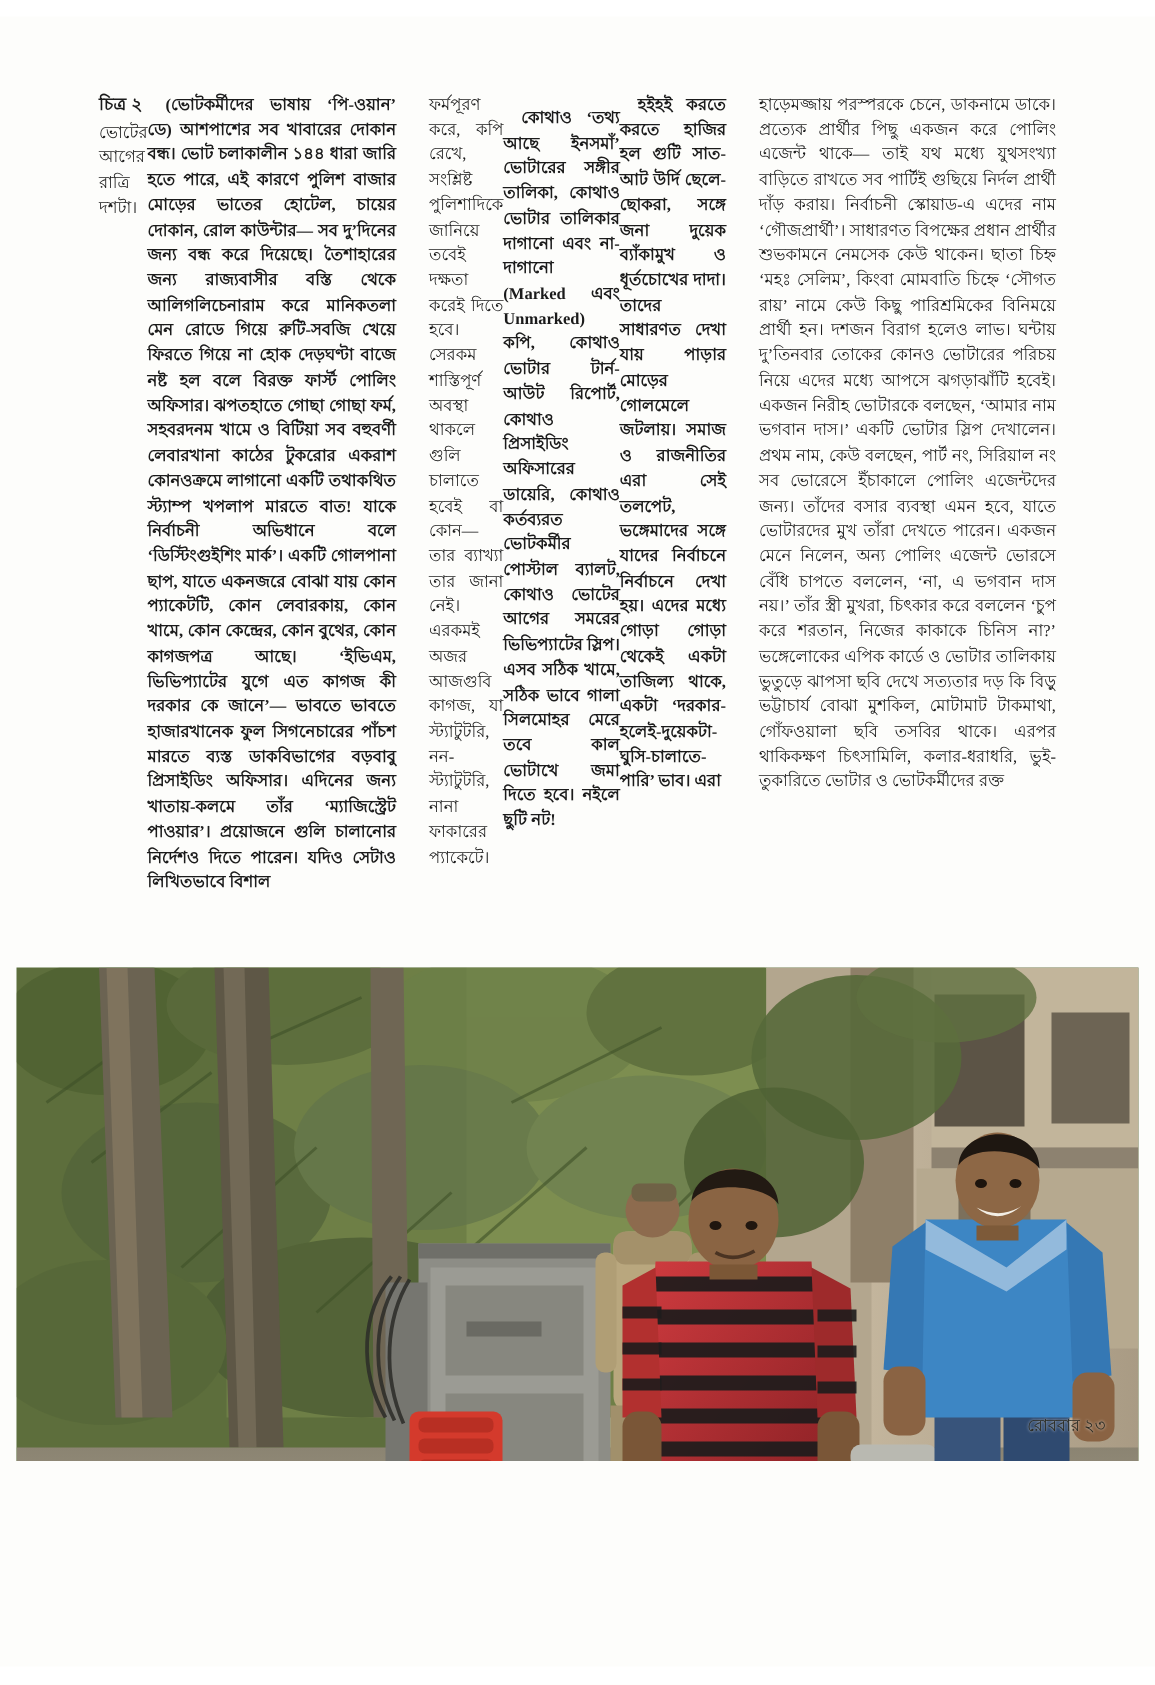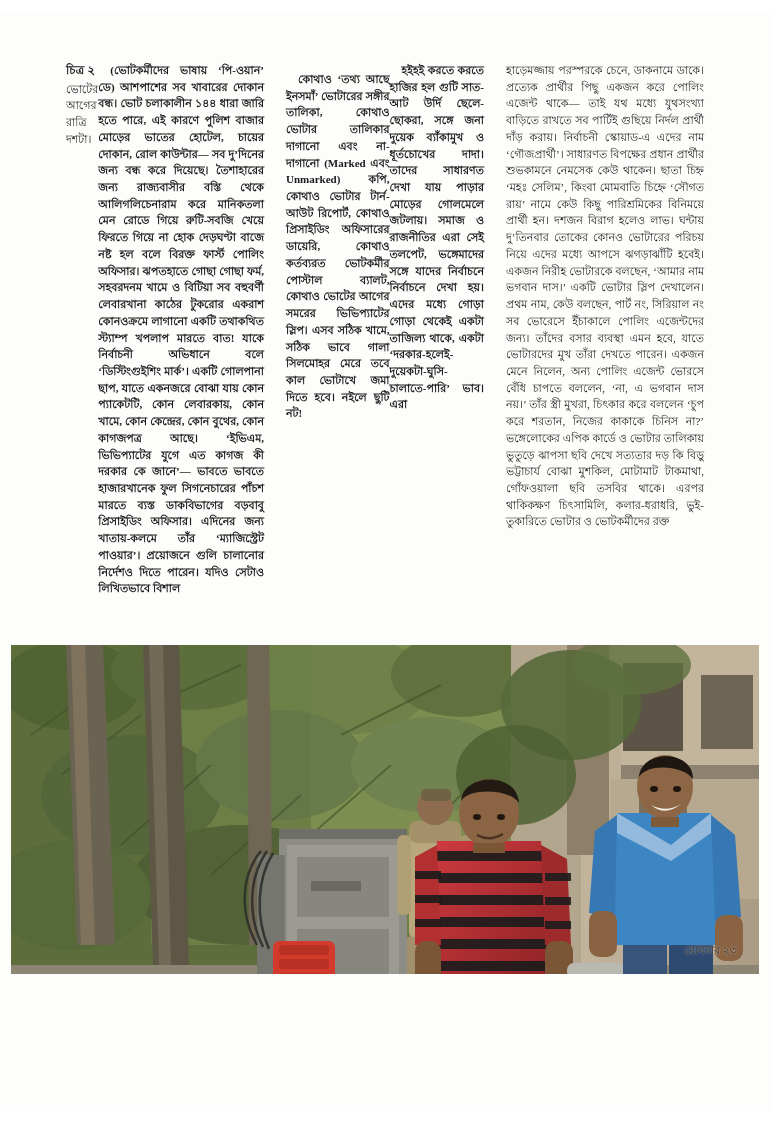--- a/index.html
+++ b/index.html
@@ -105,20 +105,21 @@
 
     <div class="column">
       <div class="block">
         <div class="fig-head">চিত্র ২</div>
         <div class="para first">ভোটের আগের রাত্রি দশটা।</div>
       </div>
       <div class="para indent">(ভোটকর্মীদের ভাষায় ‘পি-ওয়ান’ ডে) আশপাশের সব খাবারের দোকান বন্ধ। ভোট চলাকালীন ১৪৪ ধারা জারি হতে পারে, এই কারণে পুলিশ বাজার মোড়ের ভাতের হোটেল, চায়ের দোকান, রোল কাউন্টার— সব দু’দিনের জন্য বন্ধ করে দিয়েছে। তৈশাহারের জন্য রাজ্যবাসীর বস্তি থেকে আলিগলিচেনারাম করে মানিকতলা মেন রোডে গিয়ে রুটি-সবজি খেয়ে ফিরতে গিয়ে না হোক দেড়ঘণ্টা বাজে নষ্ট হল বলে বিরক্ত ফার্স্ট পোলিং অফিসার। ঝপতহাতে গোছা গোছা ফর্ম, সহবরদনম খামে ও বিটিয়া সব বহুবর্ণী লেবারখানা কাঠের টুকরোর একরাশ কোনওক্রমে লাগানো একটি তথাকথিত স্ট্যাম্প খপলাপ মারতে বাত! যাকে নির্বাচনী অভিধানে বলে ‘ডিস্টিংগুইশিং মার্ক’। একটি গোলপানা ছাপ, যাতে একনজরে বোঝা যায় কোন প্যাকেটটি, কোন লেবারকায়, কোন খামে, কোন কেন্দ্রের, কোন বুথের, কোন কাগজপত্র আছে। ‘ইভিএম, ভিভিপ্যাটের যুগে এত কাগজ কী দরকার কে জানে’— ভাবতে ভাবতে হাজারখানেক ফুল সিগনেচারের পাঁচশ মারতে ব্যস্ত ডাকবিভাগের বড়বাবু প্রিসাইডিং অফিসার। এদিনের জন্য খাতায়-কলমে তাঁর ‘ম্যাজিস্ট্রেট পাওয়ার’। প্রয়োজনে গুলি চালানোর নির্দেশও দিতে পারেন। যদিও সেটাও লিখিতভাবে বিশাল</div>
     </div>
 
     <div class="column">
+      <div class="para first">ফর্মপূরণ করে, কপি রেখে, সংশ্লিষ্ট পুলিশাদিকে জানিয়ে তবেই দক্ষতা করেই দিতে হবে। সেরকম শাস্তিপূর্ণ অবস্থা থাকলে গুলি চালাতে হবেই বা কোন— তার ব্যাখ্যা তার জানা নেই। এরকমই অজর আজগুবি কাগজ, যা স্ট্যাটুটরি, নন-স্ট্যাটুটরি, নানা ফাকারের প্যাকেটে।</div>
       <div class="para indent" style="margin-top:9px">কোথাও ‘তথ্য আছে ইনসমাঁ’ ভোটারের সঙ্গীর তালিকা, কোথাও ভোটার তালিকার দাগানো এবং না-দাগানো (Marked এবং Unmarked) কপি, কোথাও ভোটার টার্ন-আউট রিপোর্ট, কোথাও প্রিসাইডিং অফিসারের ডায়েরি, কোথাও কর্তব্যরত ভোটকর্মীর পোস্টাল ব্যালট, কোথাও ভোটের আগের সমরের ভিভিপ্যাটের স্লিপ। এসব সঠিক খামে, সঠিক ভাবে গালা সিলমোহর মেরে তবে কাল ভোটাখে জমা দিতে হবে। নইলে ছুটি নট!</div>
       <div class="para indent">হইহই করতে করতে হাজির হল গুটি সাত-আট উর্দি ছেলে-ছোকরা, সঙ্গে জনা দুয়েক ব্যাঁকামুখ ও ধূর্তচোখের দাদা। তাদের সাধারণত দেখা যায় পাড়ার মোড়ের গোলমেলে জটলায়। সমাজ ও রাজনীতির এরা সেই তলপেট, ভঙ্গেমাদের সঙ্গে যাদের নির্বাচনে নির্বাচনে দেখা হয়। এদের মধ্যে গোড়া গোড়া থেকেই একটা তাজিল্য থাকে, একটা ‘দরকার-হলেই-দুয়েকটা-ঘুসি-চালাতে-পারি’ ভাব। এরা</div>
     </div>
 
     <div class="column">
       <div class="para first">হাড়েমজ্জায় পরস্পরকে চেনে, ডাকনামে ডাকে। প্রত্যেক প্রার্থীর পিছু একজন করে পোলিং এজেন্ট থাকে— তাই যথ মধ্যে যুথসংখ্যা বাড়িতে রাখতে সব পার্টিই গুছিয়ে নির্দল প্রার্থী দাঁড় করায়। নির্বাচনী স্কোয়াড-এ এদের নাম ‘গৌজপ্রার্থী’। সাধারণত বিপক্ষের প্রধান প্রার্থীর শুভকামনে নেমসেক কেউ থাকেন। ছাতা চিহ্ন ‘মহঃ সেলিম’, কিংবা মোমবাতি চিহ্নে ‘সৌগত রায়’ নামে কেউ কিছু পারিশ্রমিকের বিনিময়ে প্রার্থী হন। দশজন বিরাগ হলেও লাভ। ঘন্টায় দু’তিনবার তোকের কোনও ভোটারের পরিচয় নিয়ে এদের মধ্যে আপসে ঝগড়াঝাঁটি হবেই। একজন নিরীহ ভোটারকে বলছেন, ‘আমার নাম ভগবান দাস।’ একটি ভোটার স্লিপ দেখালেন। প্রথম নাম, কেউ বলছেন, পার্ট নং, সিরিয়াল নং সব ভোরেসে ইঁচাকালে পোলিং এজেন্টদের জন্য। তাঁদের বসার ব্যবস্থা এমন হবে, যাতে ভোটারদের মুখ তাঁরা দেখতে পারেন। একজন মেনে নিলেন, অন্য পোলিং এজেন্ট ভোরসে বেঁধি চাপতে বললেন, ‘না, এ ভগবান দাস নয়।’ তাঁর স্ত্রী মুখরা, চিৎকার করে বললেন ‘চুপ করে শরতান, নিজের কাকাকে চিনিস না?’ ভঙ্গেলোকের এপিক কার্ডে ও ভোটার তালিকায় ভুতুড়ে ঝাপসা ছবি দেখে সত্যতার দড় কি বিড়ু ভট্টাচার্য বোঝা মুশকিল, মোটামাট টাকমাথা, গোঁফওয়ালা ছবি তসবির থাকে। এরপর থাকিকক্ষণ চিৎসামিলি, কলার-ধরাধরি, ভুই-তুকারিতে ভোটার ও ভোটকর্মীদের রক্ত</div>
     </div>
 
   </div>
 

